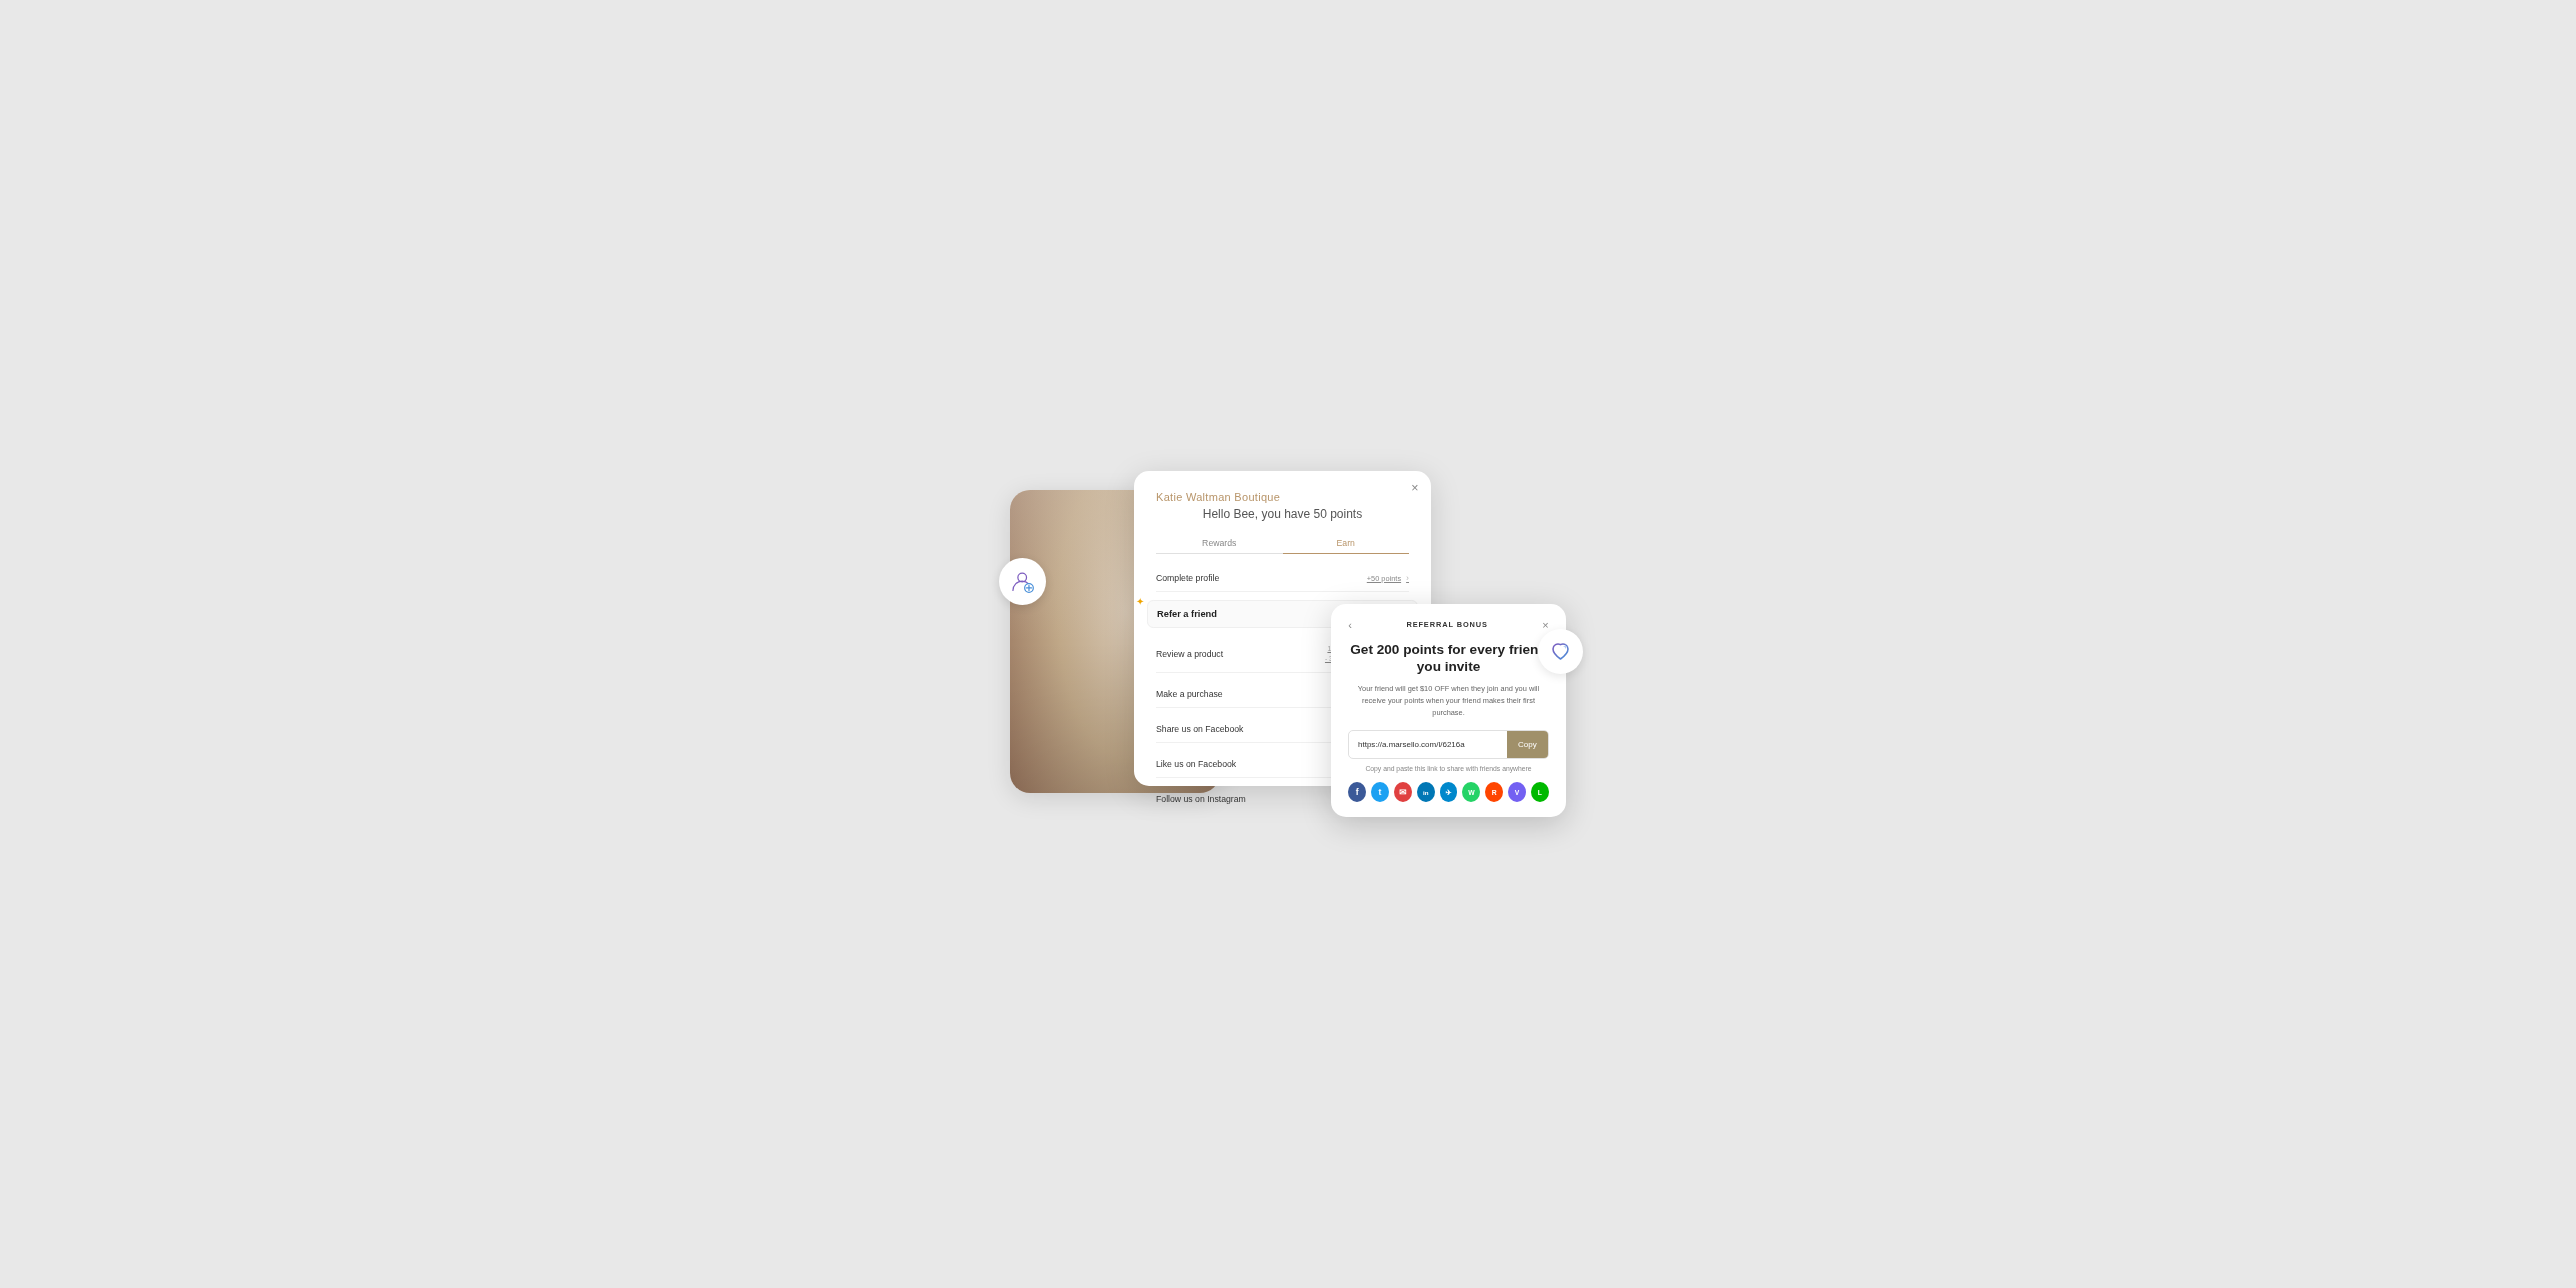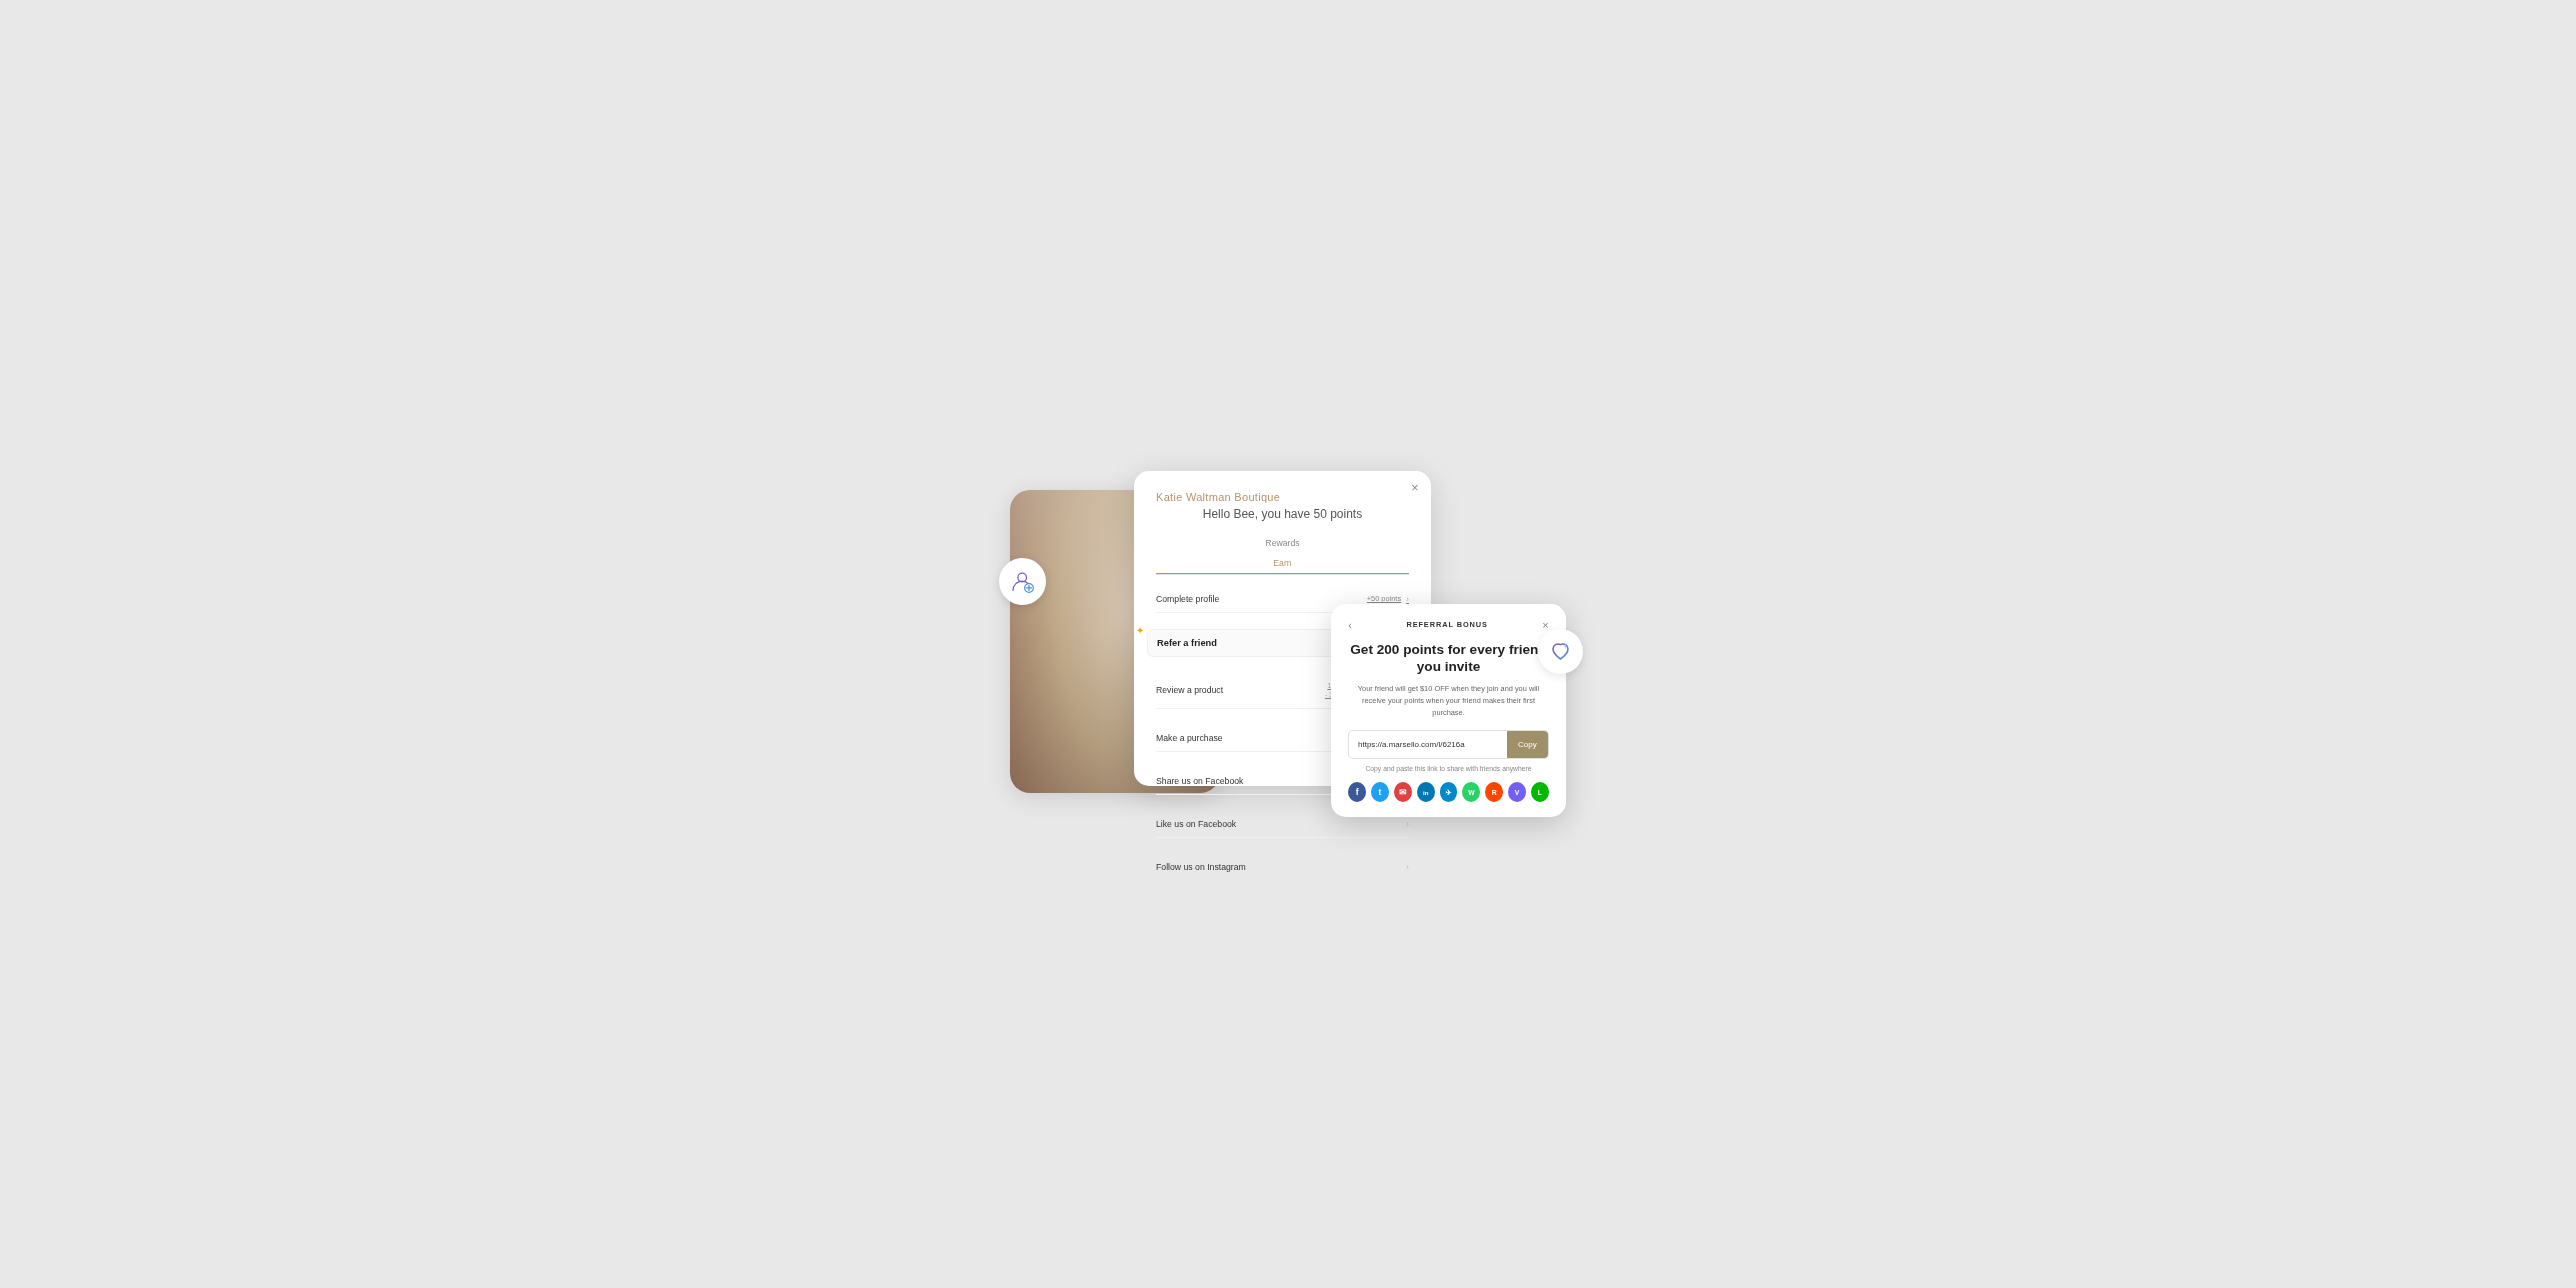--- a/index.html
+++ b/index.html
@@ -96,40 +96,39 @@
     .modal-subtitle {
       text-align: center;
       font-size: 12px;
       color: #555;
       margin-bottom: 12.4px;
     }
     .modal-tabs {
       display: flex;
       border-bottom: 0.6px solid #e0e0e0;
       margin-bottom: 11px;
-      flex-direction: column;
     }
     .tab {
       flex: 1;
       text-align: center;
       padding: 5px 0;
       font-size: 8.7px;
       color: #888;
       cursor: pointer;
       border-bottom: 1.2px solid transparent;
       margin-bottom: -0.6px;
     }
     .tab.active {
       color: #b8956a;
       border-bottom: 1.2px solid #b8956a;
     }
     .earn-list {
       display: flex;
       flex-direction: column;
-      gap: 16px;
+      gap: 8px;
     }
     .earn-item {
       display: flex;
       align-items: center;
       justify-content: space-between;
       padding: 8px 0;
       border-bottom: 0.6px solid #f0f0f0;
       cursor: pointer;
       position: relative;
     }

